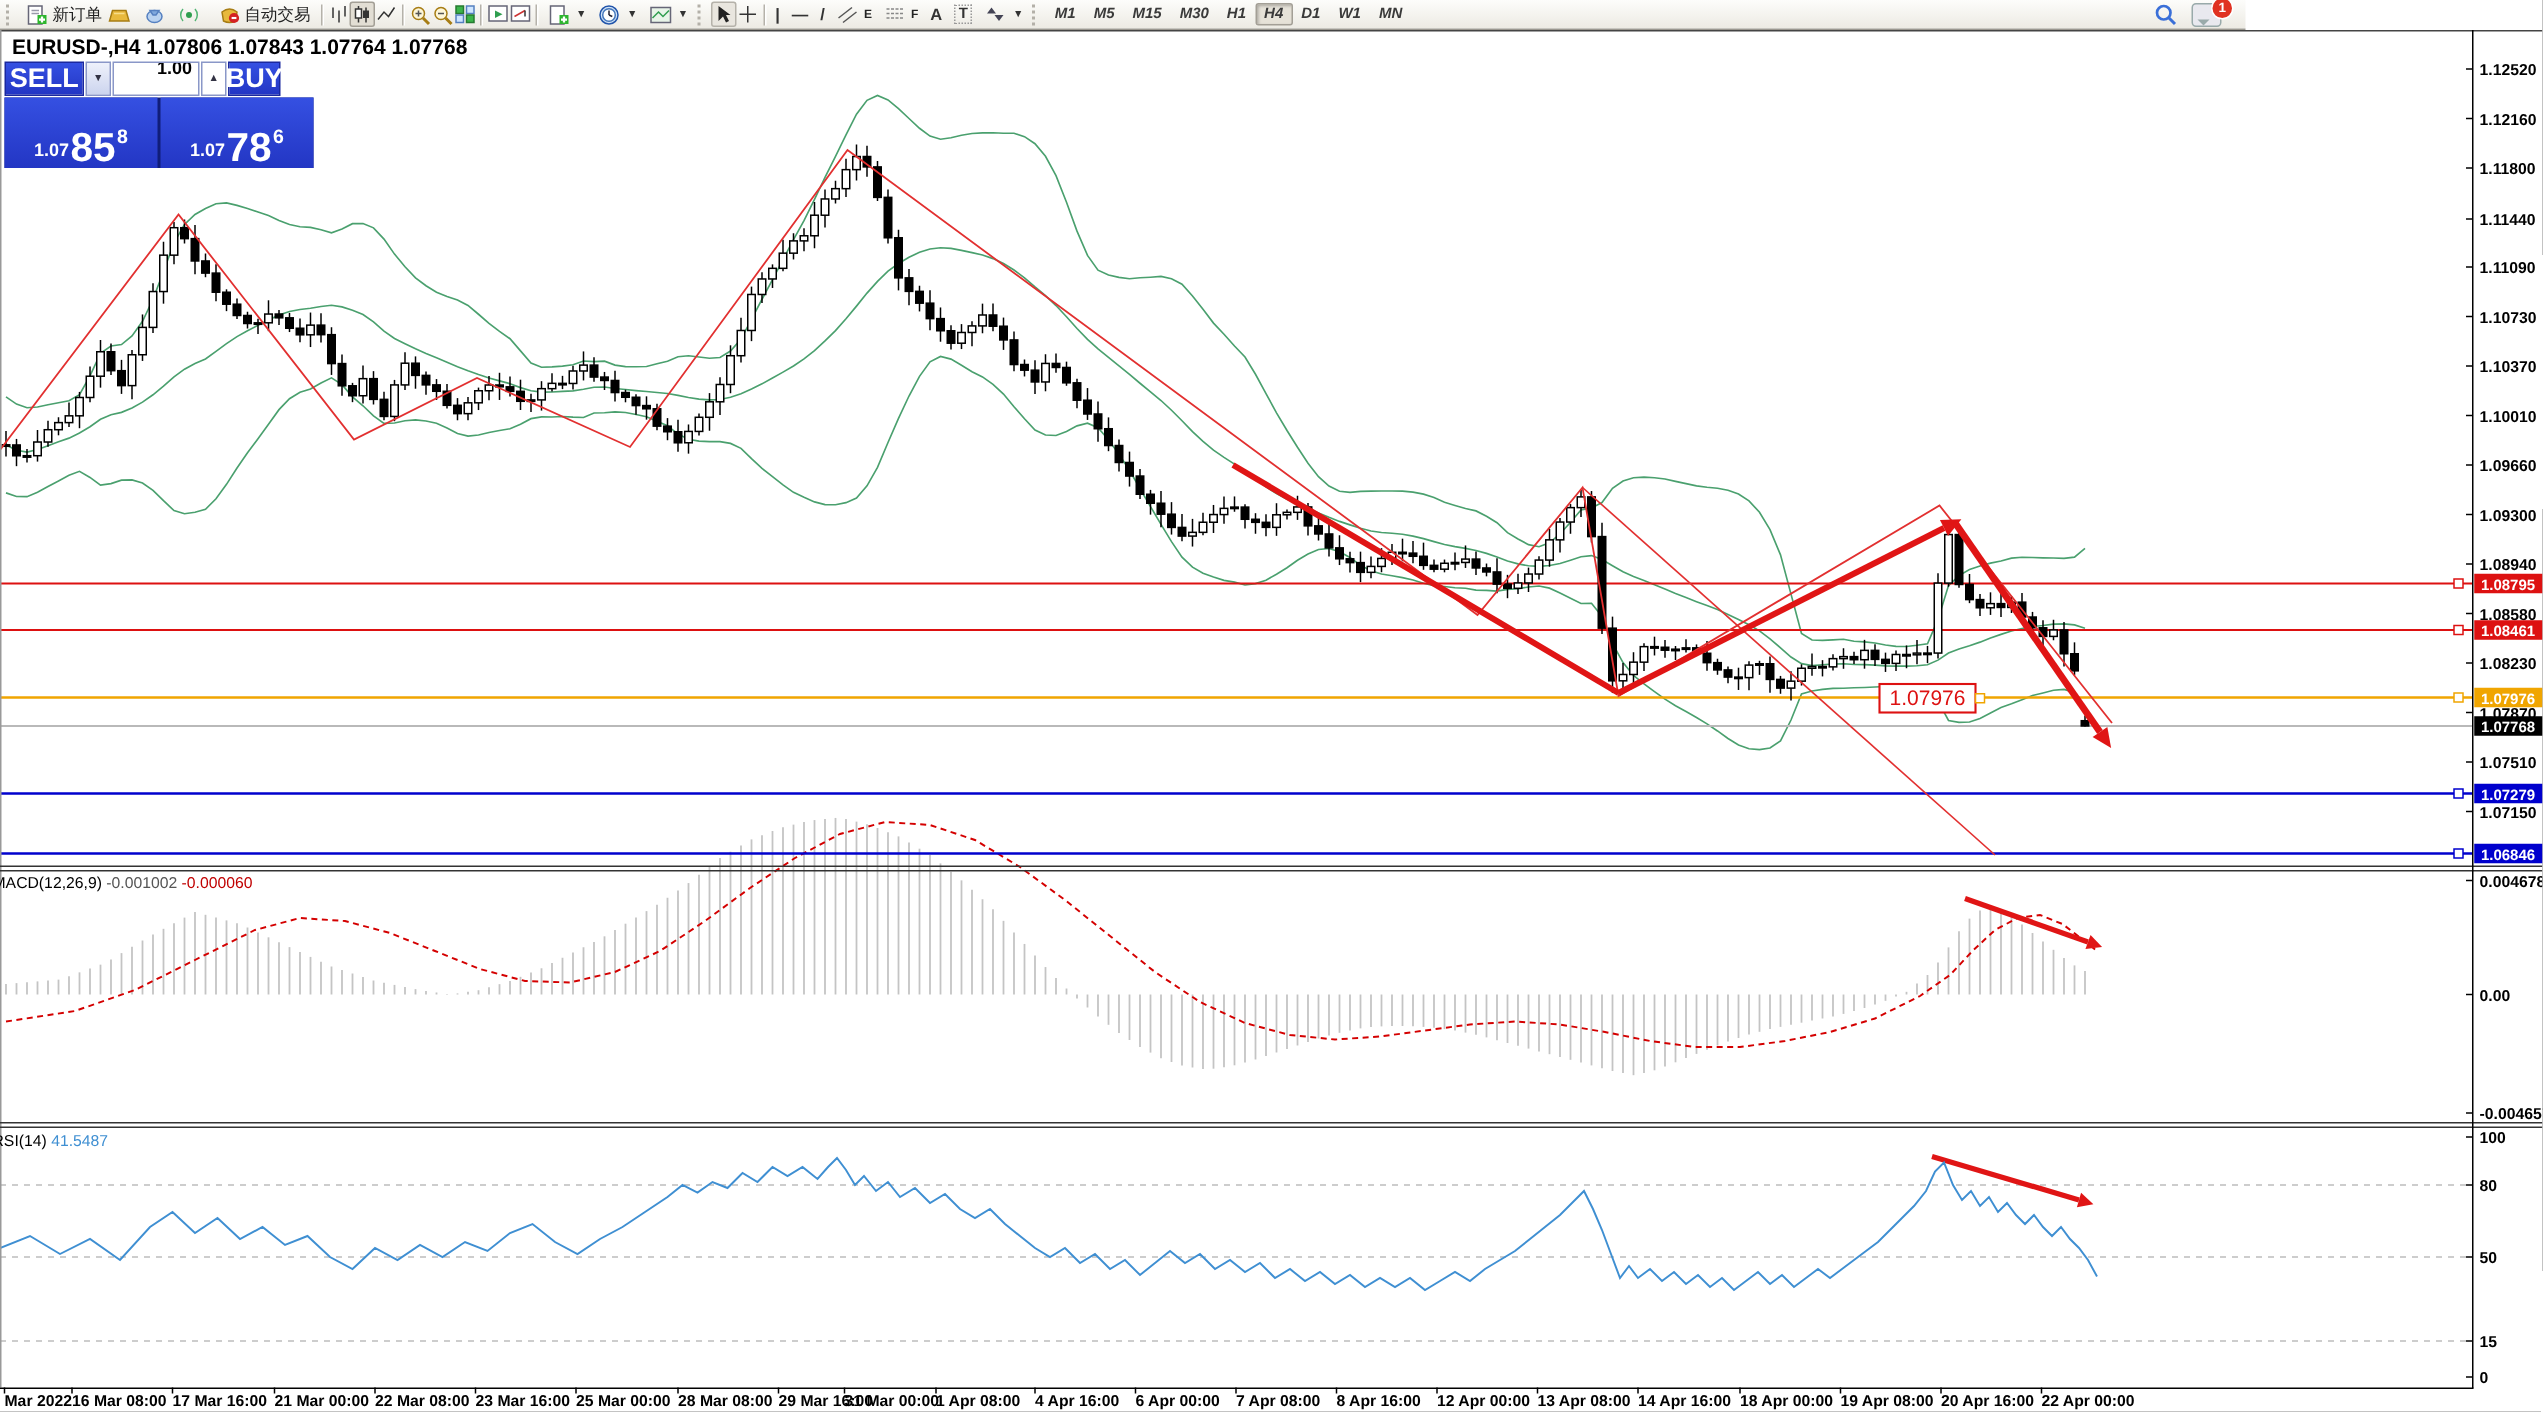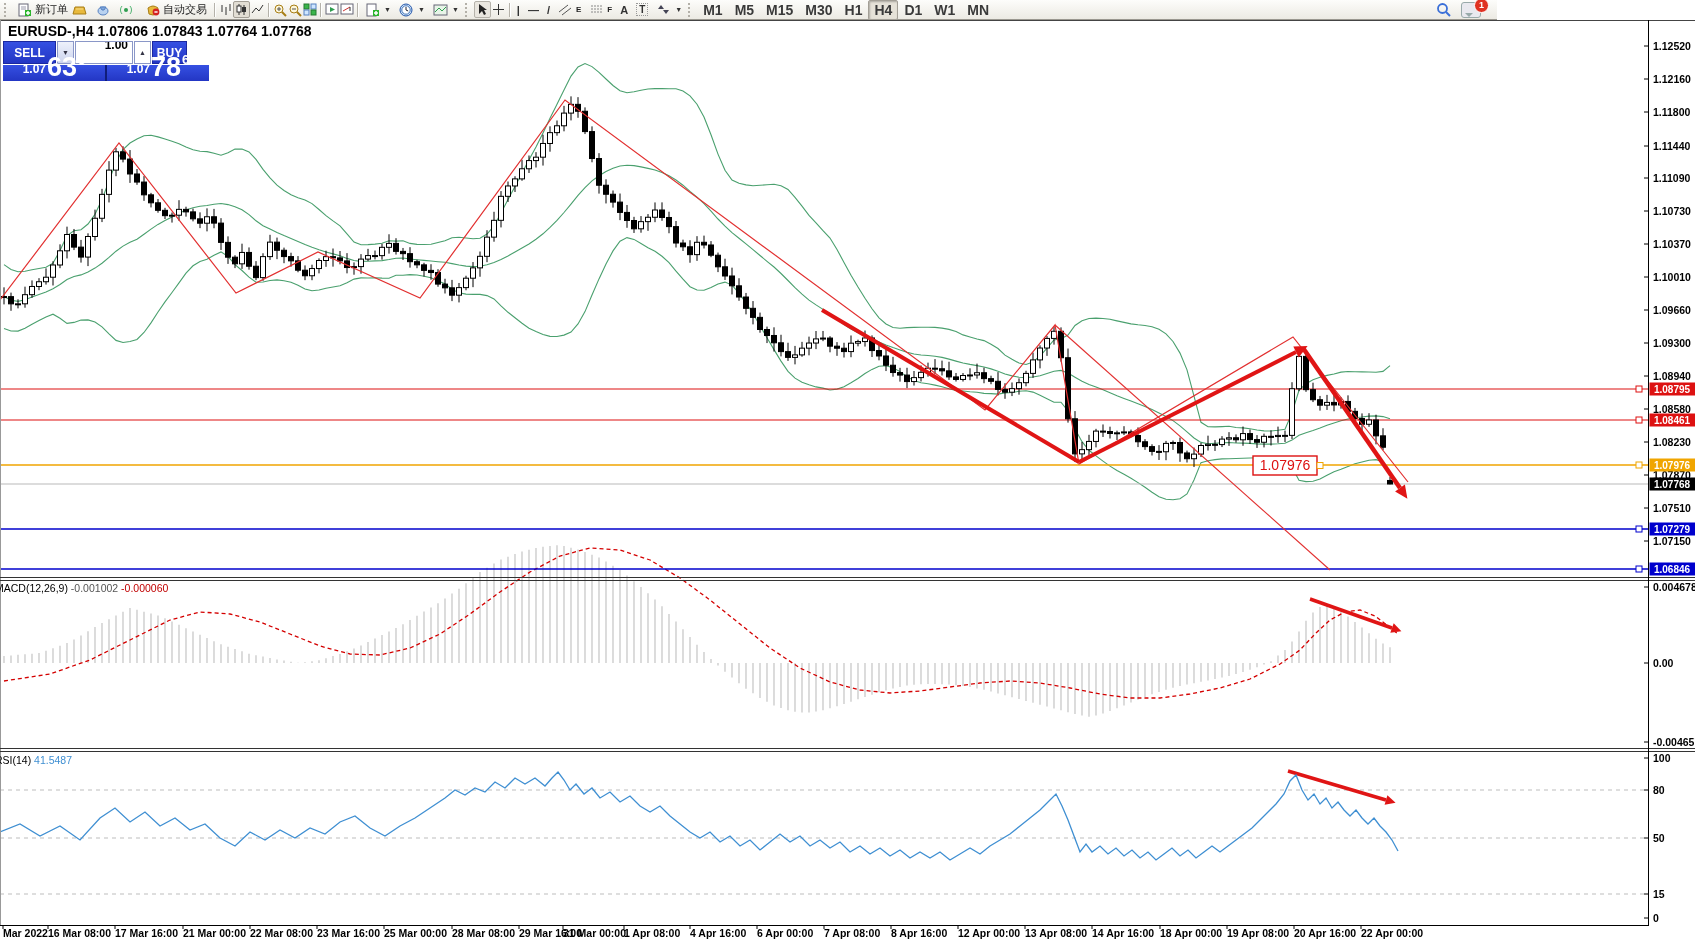--- a/index.html
+++ b/index.html
@@ -5,40 +5,40 @@
   html,body{margin:0;padding:0;background:#888;}
   .screen{position:relative;width:1695px;height:941px;background:#fff;overflow:hidden;
     font-family:"Liberation Sans",sans-serif;}
   .toolbar{position:absolute;top:0;left:0;width:1497px;height:20px;z-index:6;
     background:linear-gradient(#fdfdfb,#eceae3);border-bottom:1px solid #9a978f;
     display:flex;align-items:center;font-size:11px;color:#222;padding:0 2px;box-sizing:border-box;}
   .tb-btn{display:inline-flex;align-items:center;gap:3px;padding:0 4px;height:18px;cursor:default;white-space:nowrap;}
   .tb-ic{display:inline-flex;align-items:center;justify-content:center;width:15px;height:15px;}
   .tb-sep{width:1px;height:14px;background:#b5b2aa;box-shadow:1px 0 0 #fff;margin:0 3px;}
   .grip{width:3px;height:14px;border-left:2px dotted #b3b0a8;margin:0 4px 0 2px;}
-  .tf{padding:1px 5px;font-weight:700;color:#3a3a3a;font-size:14px;border:1px solid transparent;border-radius:2px;}
+  .tf{padding:1px 5px;font-weight:700;color:#3a3a3a;font-size:10px;border:1px solid transparent;border-radius:2px;font-style:italic;}
   .tf.active{background:#e6e2d8;border-color:#a39f96;box-shadow:inset 1px 1px 2px rgba(0,0,0,.25);}
   .caret{font-size:7px;color:#333;margin-left:1px;}
   .glyph{font-weight:700;color:#333;font-size:11px;}
   .spacer{flex:1;}
   .chat{position:relative;width:18px;height:14px;background:#e9e9ef;border:1px solid #9aa;border-radius:3px;margin-right:14px;}
   .chat:after{content:"";position:absolute;left:3px;bottom:-4px;border:4px solid transparent;border-top-color:#9aa;}
   .badge{position:absolute;top:-5px;right:-9px;min-width:13px;height:13px;background:#e03222;color:#fff;
     border-radius:50%;font-size:9px;font-weight:700;display:flex;align-items:center;justify-content:center;border:1px solid #fff;}
   .chart-title{position:absolute;left:8px;top:23px;z-index:4;font-size:14px;font-weight:700;color:#000;}
   .order-panel{position:absolute;left:3px;top:41px;width:206px;z-index:5;font-family:"Liberation Sans",sans-serif;}
   .op-row1{display:flex;height:23px;gap:1px;}
-  .btn-side{background:linear-gradient(#3550e2,#2336c4);color:#fff;font-size:12px;font-weight:700;
+  .btn-side{background:linear-gradient(#3550e2,#2336c4);color:#fff;font-size:18px;font-weight:700;
     display:flex;align-items:center;justify-content:center;border:1px solid #1a28a0;box-sizing:border-box;}
   .sell{width:53px;} .buy{width:35px;}
   .step{width:17px;background:linear-gradient(#eef1fb,#ccd4ee);border:1px solid #8a97c8;color:#334;
     font-size:7px;display:flex;align-items:center;justify-content:center;box-sizing:border-box;}
   .vol{width:58px;border:1px solid #8a97c8;font-size:12px;font-weight:700;text-align:right;
     padding:0 4px 16px 0;box-sizing:border-box;color:#000;background:#fff;}
-  .op-row2{display:flex;height:16px;margin-top:1px;gap:2px;background:#101d7a;}
+  .op-row2{display:flex;height:47px;margin-top:1px;gap:2px;background:#101d7a;}
   .tile{flex:1;background:linear-gradient(#3550e2,#2336c4);color:#fff;display:flex;align-items:flex-end;
     justify-content:center;padding-bottom:2px;}
   .tile .sm{font-size:12px;font-weight:700;margin:0 1px 3px 0;}
   .tile .big{font-size:27px;font-weight:700;line-height:24px;}
   .tile .sup{font-size:13px;font-weight:700;margin:0 0 12px 1px;}
   svg text{font-family:"Liberation Sans",sans-serif;}
 </style>
 </head>
 <body>
 
@@ -1036,21 +1036,21 @@
     <div class="op-row1">
       <div class="btn-side sell">SELL</div>
       <div class="step">▼</div>
       <input class="vol" value="1.00" style="">
       <div class="step" style="background:#fff;">▲</div>
       <div class="btn-side buy">BUY</div>
     </div>
     <div class="op-row2">
       <div class="tile">
         <span class="sm">1.07</span>
-          <span class="big">63</span>
+          <span class="big">85</span>
           <span class="sup">8</span>
       </div>
       <div class="tile">
         <span class="sm">1.07</span>
           <span class="big">78</span>
           <span class="sup">6</span>
       </div>
     </div>
   </div>
 </div>

